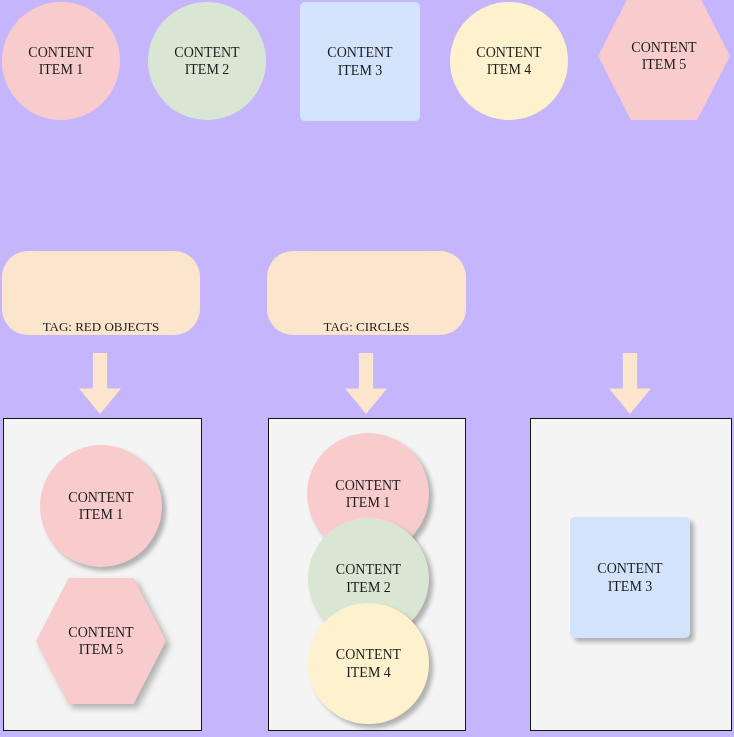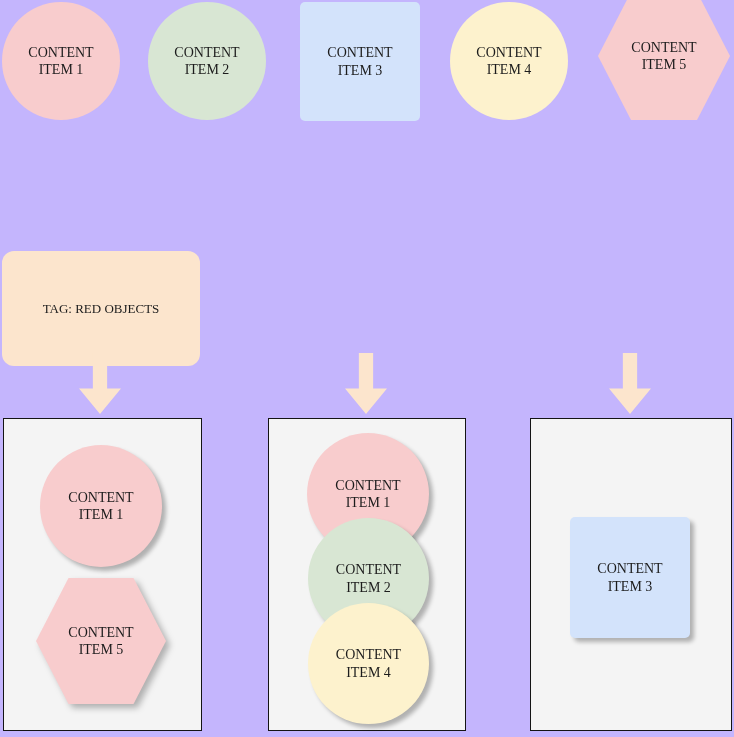--- a/index.html
+++ b/index.html
@@ -44,24 +44,24 @@
   }
   .hexwrap.shadowed { filter: drop-shadow(4px 4px 3px rgba(0,0,0,0.28)); }
   .shadowed-box { box-shadow: 4px 4px 4px rgba(0,0,0,0.28); }
   .lbl {
     display: inline-block;
     max-width: 88px;
   }
   .tagbox {
     position: absolute;
     top: 251px;
-    height: 115px;
-    border-radius: 12px;
+    height: 84px;
+    border-radius: 26px;
     display: flex;
-    align-items: center;
+    align-items: flex-end;
     justify-content: center;
     text-align: center;
     color: #1c1c1c;
     font-size: 13px;
   }
   .arrow {
     position: absolute;
     top: 353px;
     width: 42px;
     height: 61px;
@@ -100,20 +100,23 @@
   <div class="hexwrap" style="left:598px; top:-8px; width:132px; height:128px;">
     <div class="hex" style="background: rgb(248, 204, 205);">
       <span class="lbl">CONTENT ITEM 5</span>
     </div>
   </div>
 
   <div class="tagbox" style="left: 2px; width: 198px; background: rgb(252, 229, 205);">
     <span>TAG: RED OBJECTS</span>
   </div>
 
+  <div class="tagbox" style="left: 267px; width: 199px; background: rgb(252, 229, 205);">
+    <span>TAG: CIRCLES</span>
+  </div>
 
 
   <div class="arrow" style="left: 79px; background: rgb(252, 229, 205);"></div>
   <div class="arrow" style="left: 345px; background: rgb(252, 229, 205);"></div>
   <div class="arrow" style="left: 609px; background: rgb(252, 229, 205);"></div>
 
   <div class="group-container" style="left:3px; width:199px;"></div>
   <div class="group-container" style="left:268px; width:198px;"></div>
   <div class="group-container" style="left:530px; width:202px;"></div>
 

